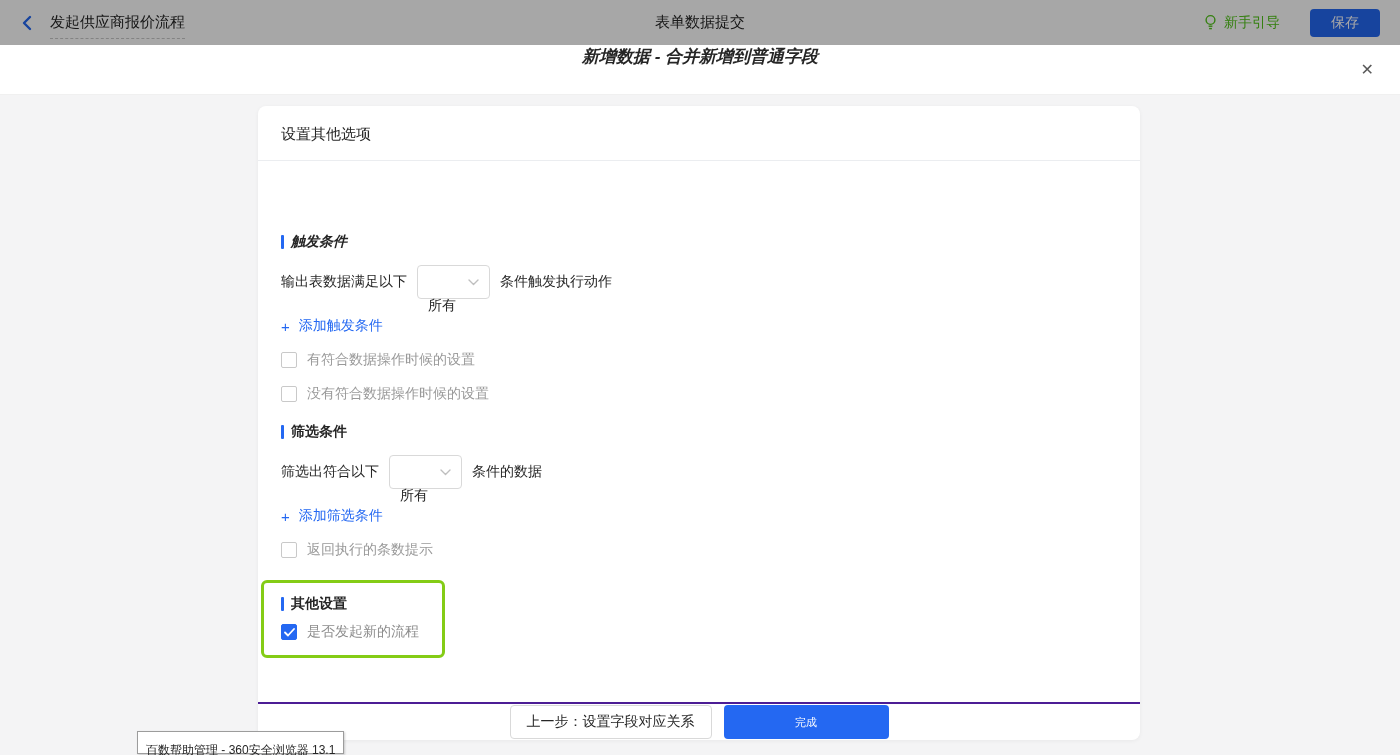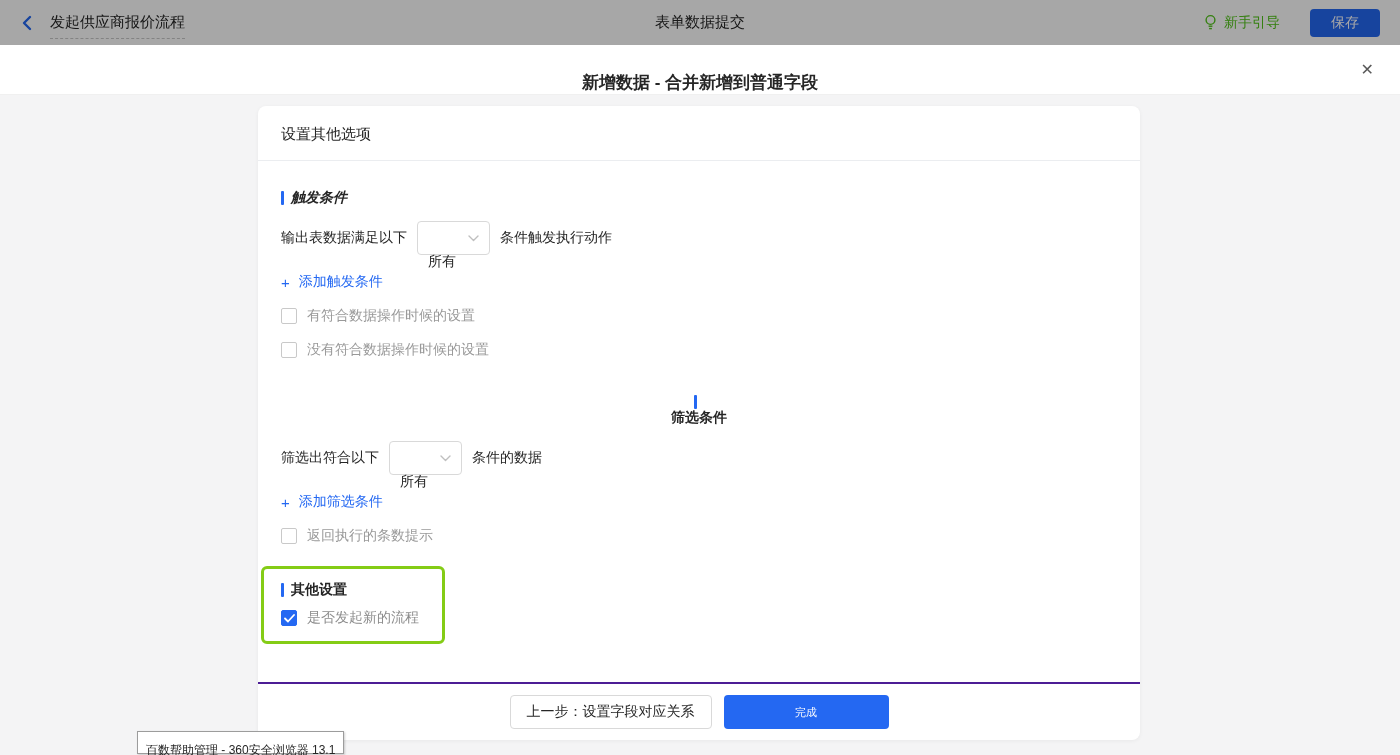--- a/index.html
+++ b/index.html
@@ -11,42 +11,42 @@
   .topbar-dim { position:absolute; inset:0; background:rgba(0,0,0,0.345); pointer-events:none; z-index:5; }
   .topbar-left { display:flex; align-items:center; gap:16px; z-index:1; }
   .back-icon { display:flex; align-items:center; cursor:pointer; }
   .back-label { font-size:15px; color:#262626; padding-bottom:6px; position:relative; top:3px; border-bottom:1px dashed #c9c9c9; }
   .topbar-center { position:absolute; left:0; right:0; text-align:center; font-size:15px; color:#262626; }
   .topbar-right { margin-left:auto; display:flex; align-items:center; z-index:1; }
   .guide { display:flex; align-items:center; gap:6px; color:#52c41a; font-size:14px; margin-right:30px; cursor:pointer; }
   .save-btn { width:70px; height:28px; background:#2468f2; color:#fff; border:none; border-radius:4px; font-size:14px; cursor:pointer; }
 
   
-  .modal-header { height:50px; background:#fff; position:relative; display:flex; align-items:flex-end; justify-content:center; border-bottom:1px solid #f0f0f0; }
+  .modal-header { height:50px; background:#fff; position:relative; display:flex; align-items:flex-start; justify-content:center; border-bottom:1px solid #f0f0f0;font-style:italic; }
   .modal-title { font-size:17px; font-weight:bold; color:#262626; }
   .close-icon { position:absolute; right:26px; top:50%; transform:translateY(-50%); font-size:16px; color:#595959; cursor:pointer; line-height:1; }
 
   
   .modal-body { height:660px; background:#f4f4f5; position:relative; }
-  .card { position:absolute; left:258px; top:11px; width:882px; height:634px; background:#fff; border-radius:8px; box-shadow:0 1px 4px rgba(0,0,0,0.05); display:flex; flex-direction:column; }
+  .card { position:absolute; left:258px; top:11px; width:882px; height:634px; background:#fff; border-radius:8px; box-shadow:0 1px 4px rgba(0,0,0,0.05); display:flex; flex-direction:column;gap:44px; }
   .card-header { height:55px; line-height:55px; padding:0 23px; font-size:15px; color:#262626; border-bottom:1px solid #ebedf0; }
   .card-content { flex:1; padding:0 23px; }
 
   .section-title { display:flex; align-items:center; font-weight:bold; font-size:14px; color:#262626; }
   .accent-bar { width:3px; height:14px; background:#2468f2; margin-right:7px; border-radius:1px; }
   .sec1 { margin-top:28px;font-style:italic; }
   .cond-row { display:flex; align-items:center; font-size:14px; color:#262626; margin-top:14px; }
   .select { min-width:73px; height:34px; border:1px solid #d9d9d9; border-radius:4px; background:#fff; display:inline-flex; align-items:center; justify-content:space-between; padding:0 10px; margin:0 10px; cursor:pointer; }
   .select-value { font-size:14px; color:#262626;margin-top:48px; }
   .add-link { color:#2468f2; font-size:14px; margin-top:18px; display:flex; align-items:center; gap:9px; cursor:pointer; width:fit-content; }
   .plus { font-size:15px; line-height:1; }
   .cb { display:flex; align-items:center; gap:10px; margin-top:16px; font-size:14px; color:#999999; cursor:pointer; width:fit-content; }
   .box { width:16px; height:16px; border:1px solid #c9c9c9; border-radius:2px; background:#fff; flex:none; }
   .box.checked { background:#2468f2; border-color:#2468f2; display:flex; align-items:center; justify-content:center; }
-  .sec2 { margin-top:36px;flex-direction:column; }
+  .sec2 { margin-top:20px; }
   .red-box { margin-top:21px; margin-left:-20px; width:184px; border:3px solid #84cc16; border-radius:6px; padding:12px 0 14px 17px; }
   .red-box .cb { margin-top:10px; color:#8c8c8c; }
 
   .card-footer { height:58px; border-top:2px solid #4c1d95; display:flex; align-items:center; justify-content:center; gap:12px; }
   .prev-btn { height:34px; padding:0 16px; background:#fff; border:1px solid #d9d9d9; border-radius:4px; font-size:14px; color:#262626; cursor:pointer; }
   .done-btn { width:165px; height:34px; background:#2468f2; border:none; border-radius:4px; font-size:11px; color:#fff; cursor:pointer; }
 
   
   .status-tooltip { position:absolute; left:137px; top:731px; height:23px; line-height:21px; padding:8px 8px; background:#ffffff; border:1px solid #9c9c9c; font-size:12px; color:#262626; box-shadow:1px 1px 2px rgba(0,0,0,0.18); z-index:10; white-space:nowrap; }
 </style>

